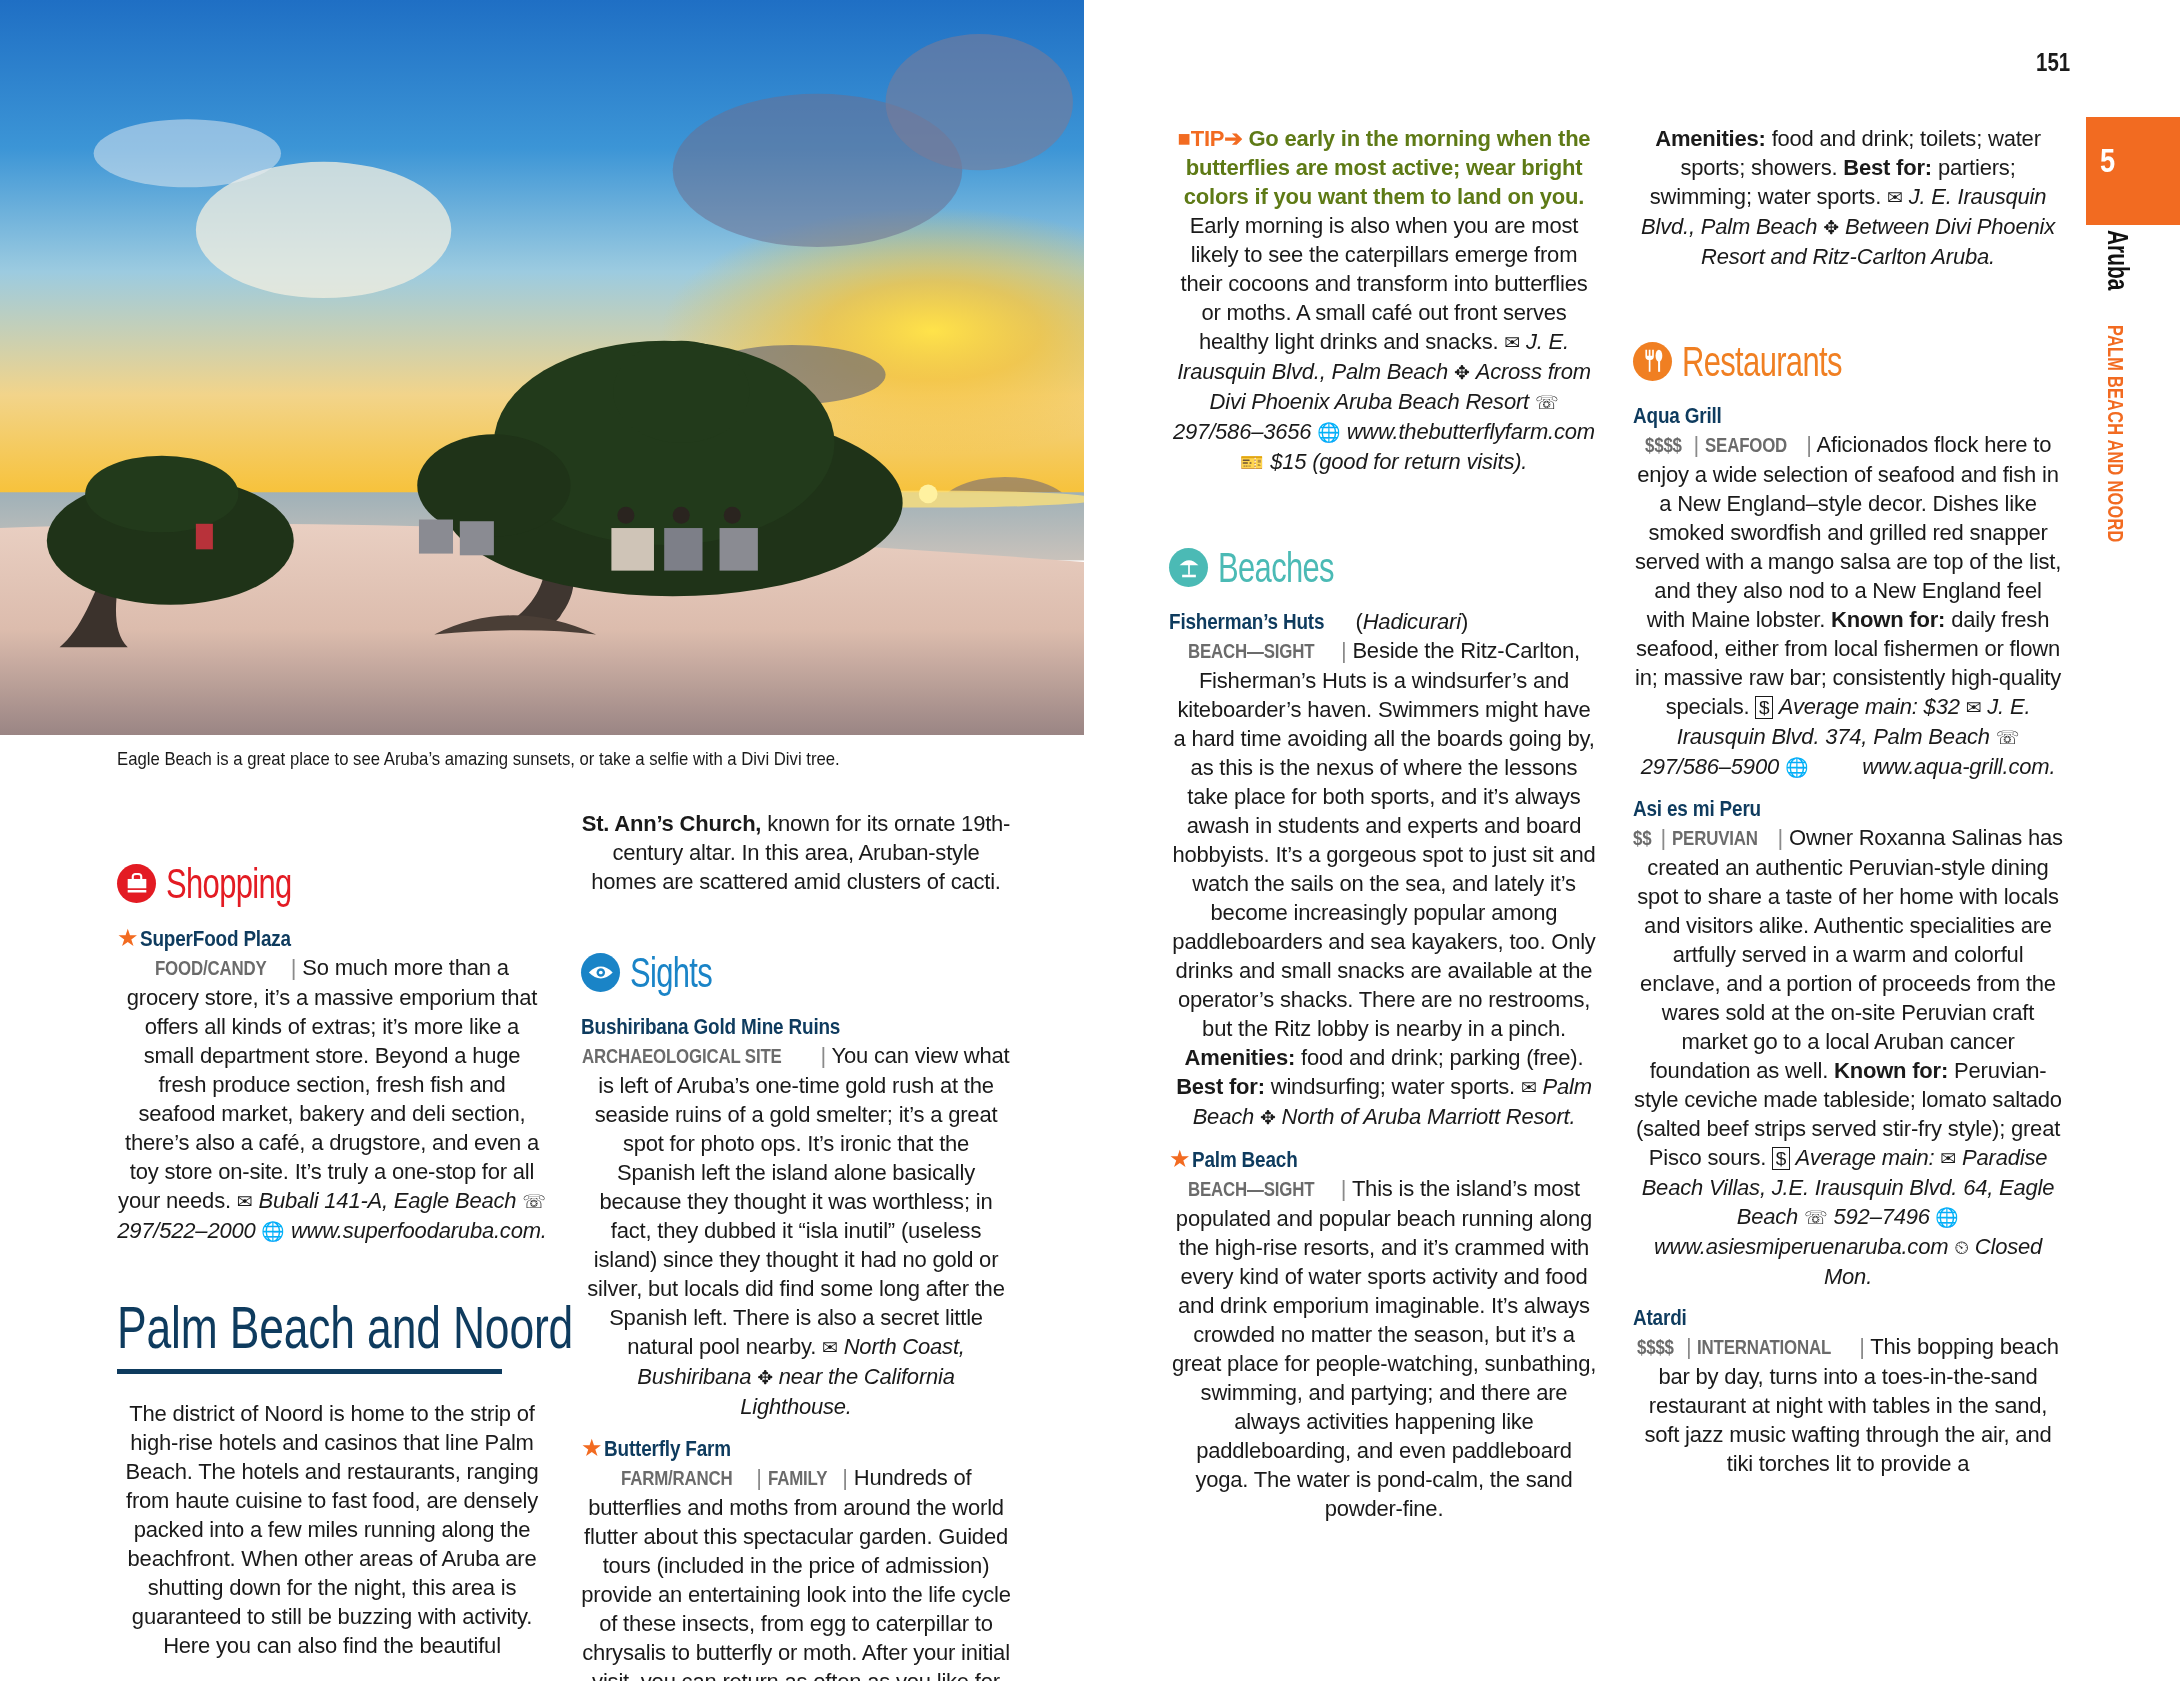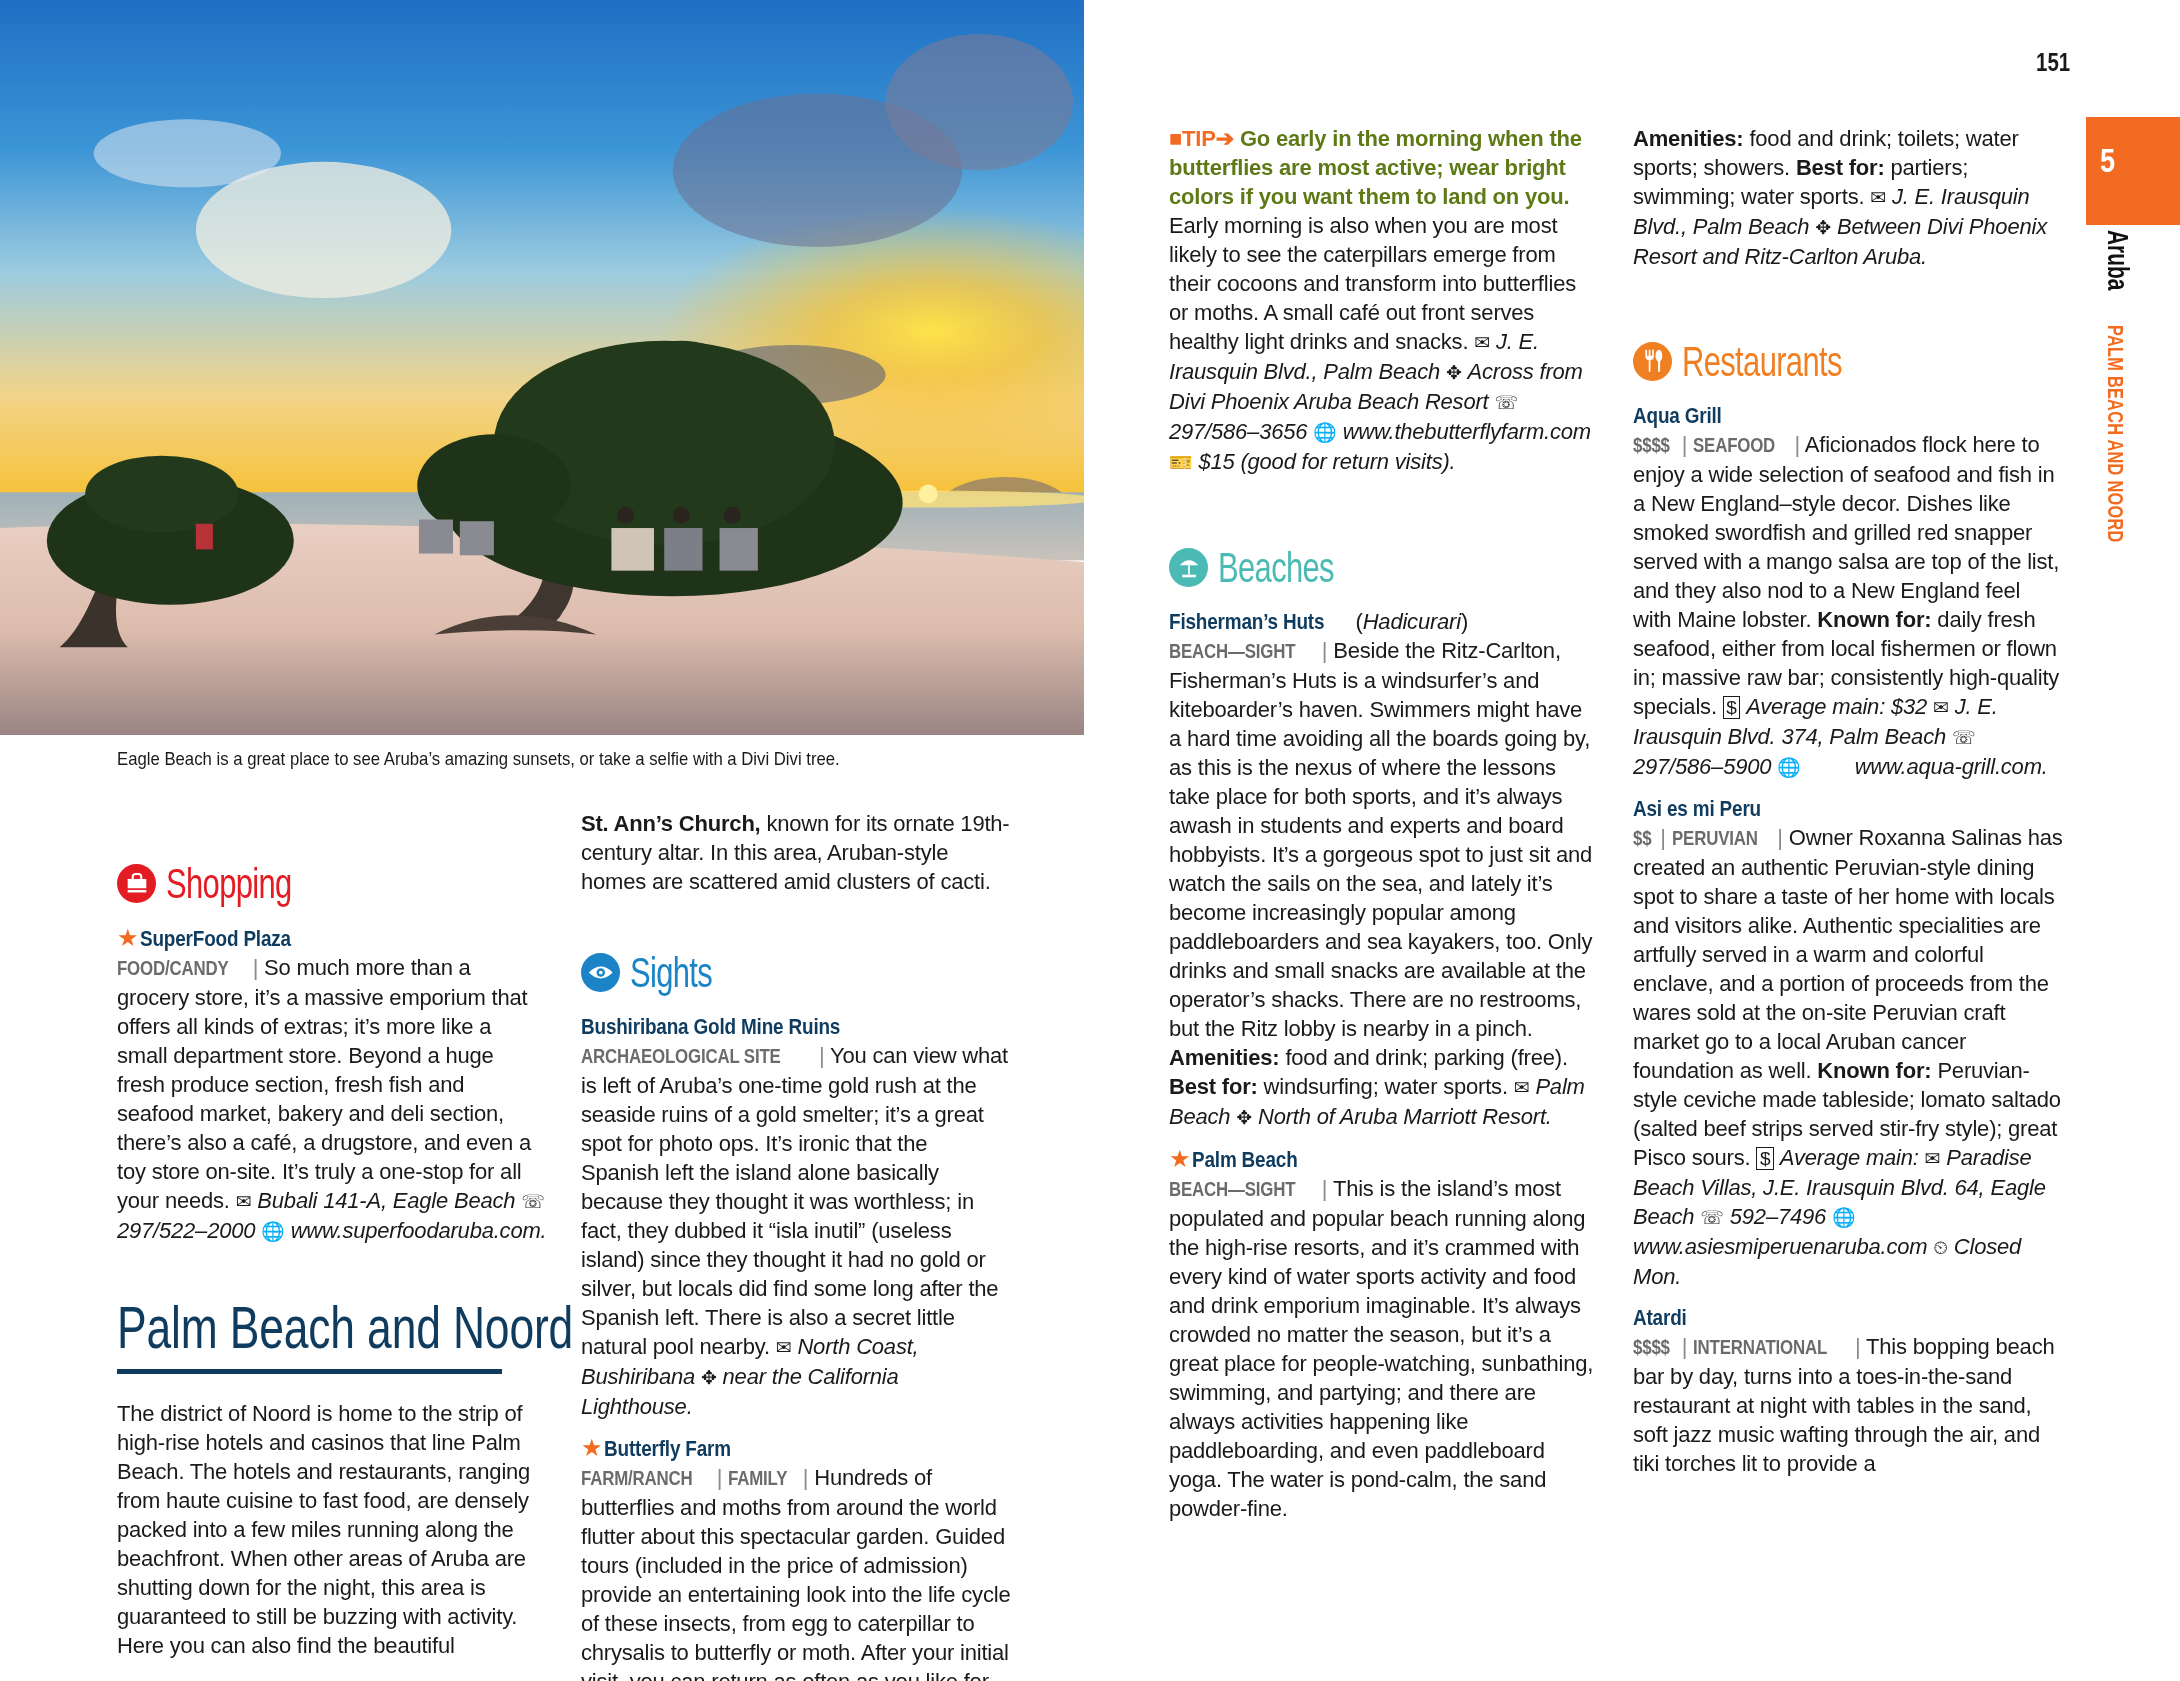--- a/index.html
+++ b/index.html
@@ -3,21 +3,21 @@
 <meta charset="utf-8">
 <style>
   html, body { margin:0; padding:0; }
   body { width:2181px; height:1681px; position:relative; background:#ffffff; overflow:hidden;
          font-family:"Liberation Sans", sans-serif; color:#1a1a1a; }
   .photo { position:absolute; left:0; top:0; width:1084px; height:735px; overflow:hidden; }
   .photo svg { display:block; width:100%; height:100%; }
   .caption { position:absolute; left:117px; top:748px; font-family:"Liberation Sans Narrow","Liberation Sans", sans-serif;
              font-size:19px; color:#1a1a1a; transform:scaleX(0.88); transform-origin:left top; white-space:nowrap; }
   .col { position:absolute; top:0; width:430px; font-size:22px; line-height:29px; letter-spacing:-0.2px; }
-  .col p { margin:0; }
+  .col p { margin:0;text-align:center; }
   .section-head { display:flex; align-items:center; gap:10.2px; height:55px;margin-top:37px; }
   .section-icon { width:39px; height:39px; border-radius:50%; display:flex; align-items:center; justify-content:center; flex:none; }
   .section-title { font-size:43px; font-weight:normal; letter-spacing:-0.9px; transform:scaleX(0.72); transform-origin:left center;
                    white-space:nowrap; font-family:"Liberation Sans", sans-serif; }
   .entry-name { color:#0e3b5e; font-weight:bold; font-size:22px; transform:scaleX(0.86); transform-origin:left center;
                 display:inline-block; white-space:nowrap; }
   .star { color:#f26b21; font-size:24px; margin-right:1.7px; }
   .meta { color:#6b6b6b; font-weight:bold; font-size:19.6px; display:inline-block; transform:scaleX(0.86); transform-origin:left center; }
   .bar { color:#8a8a8a; }
   .it { font-style:italic; }

